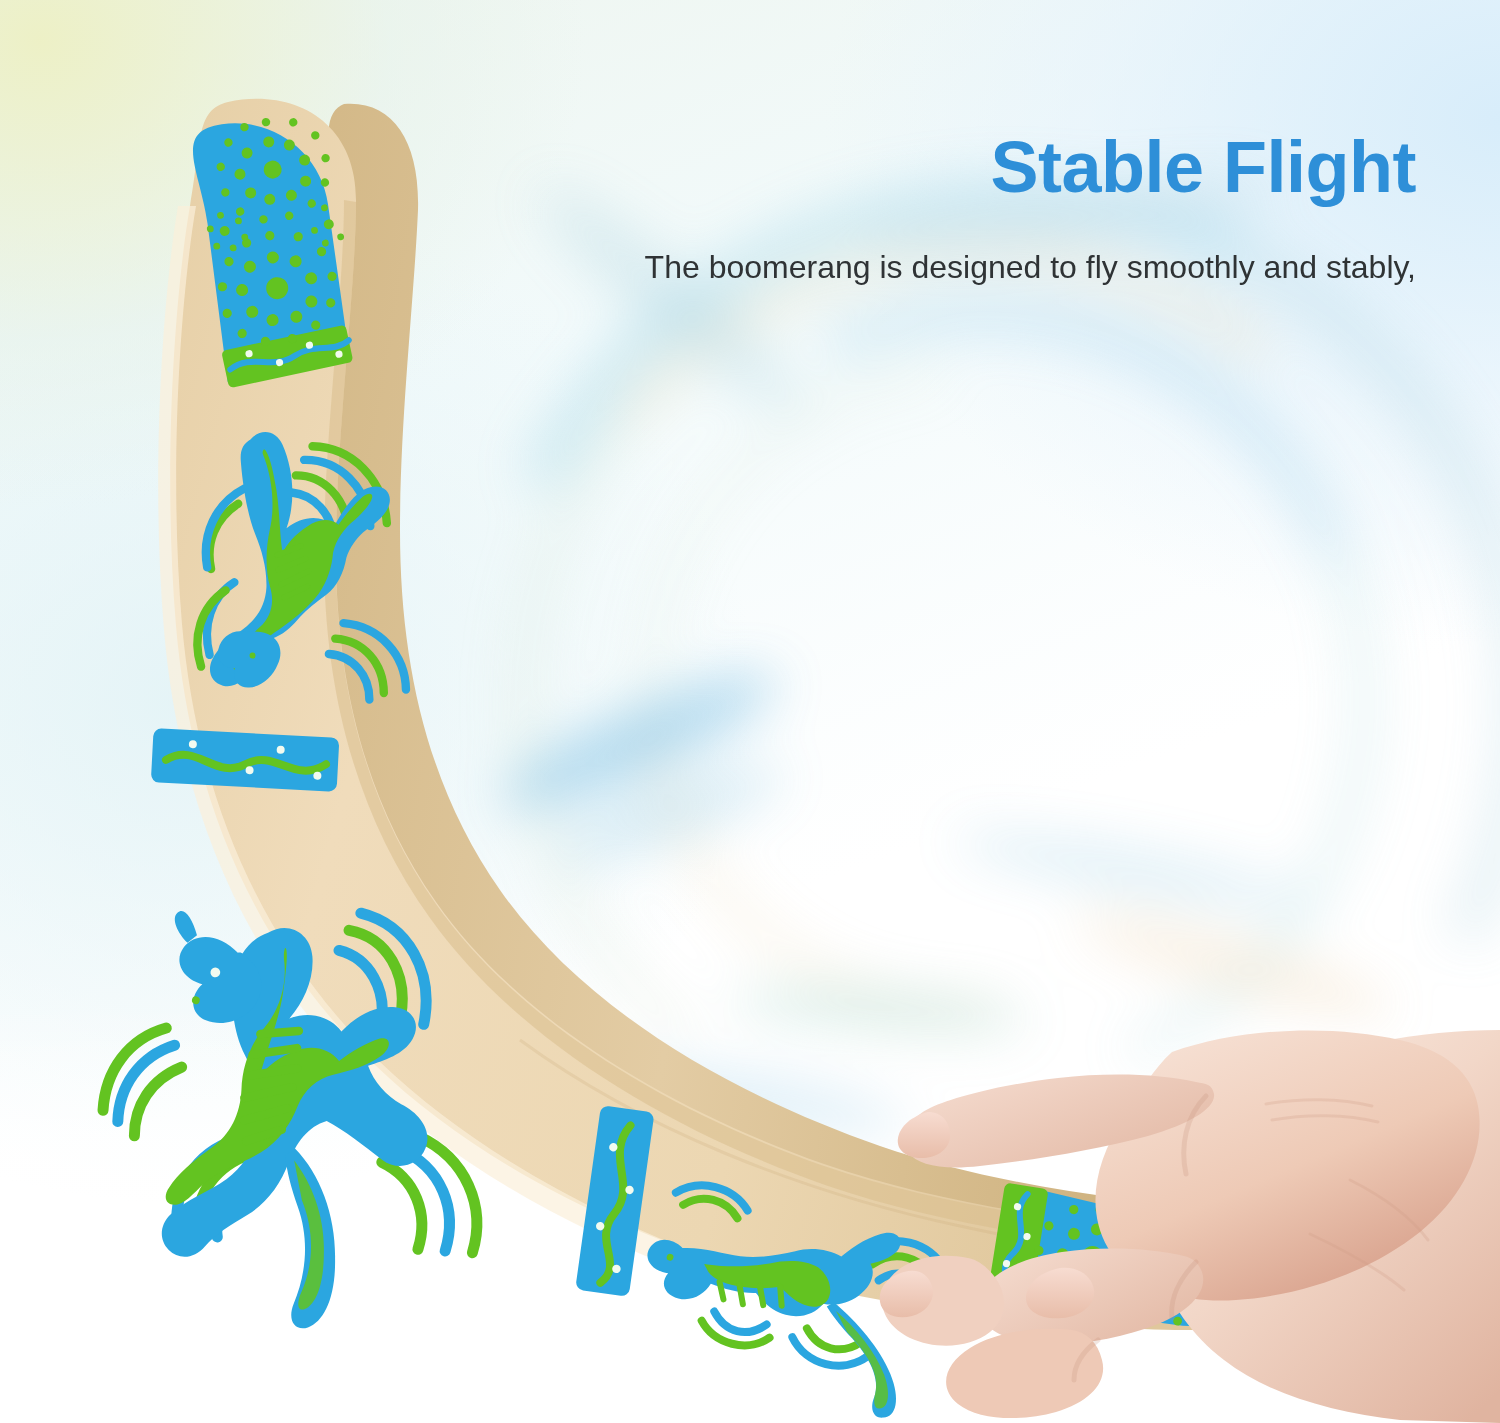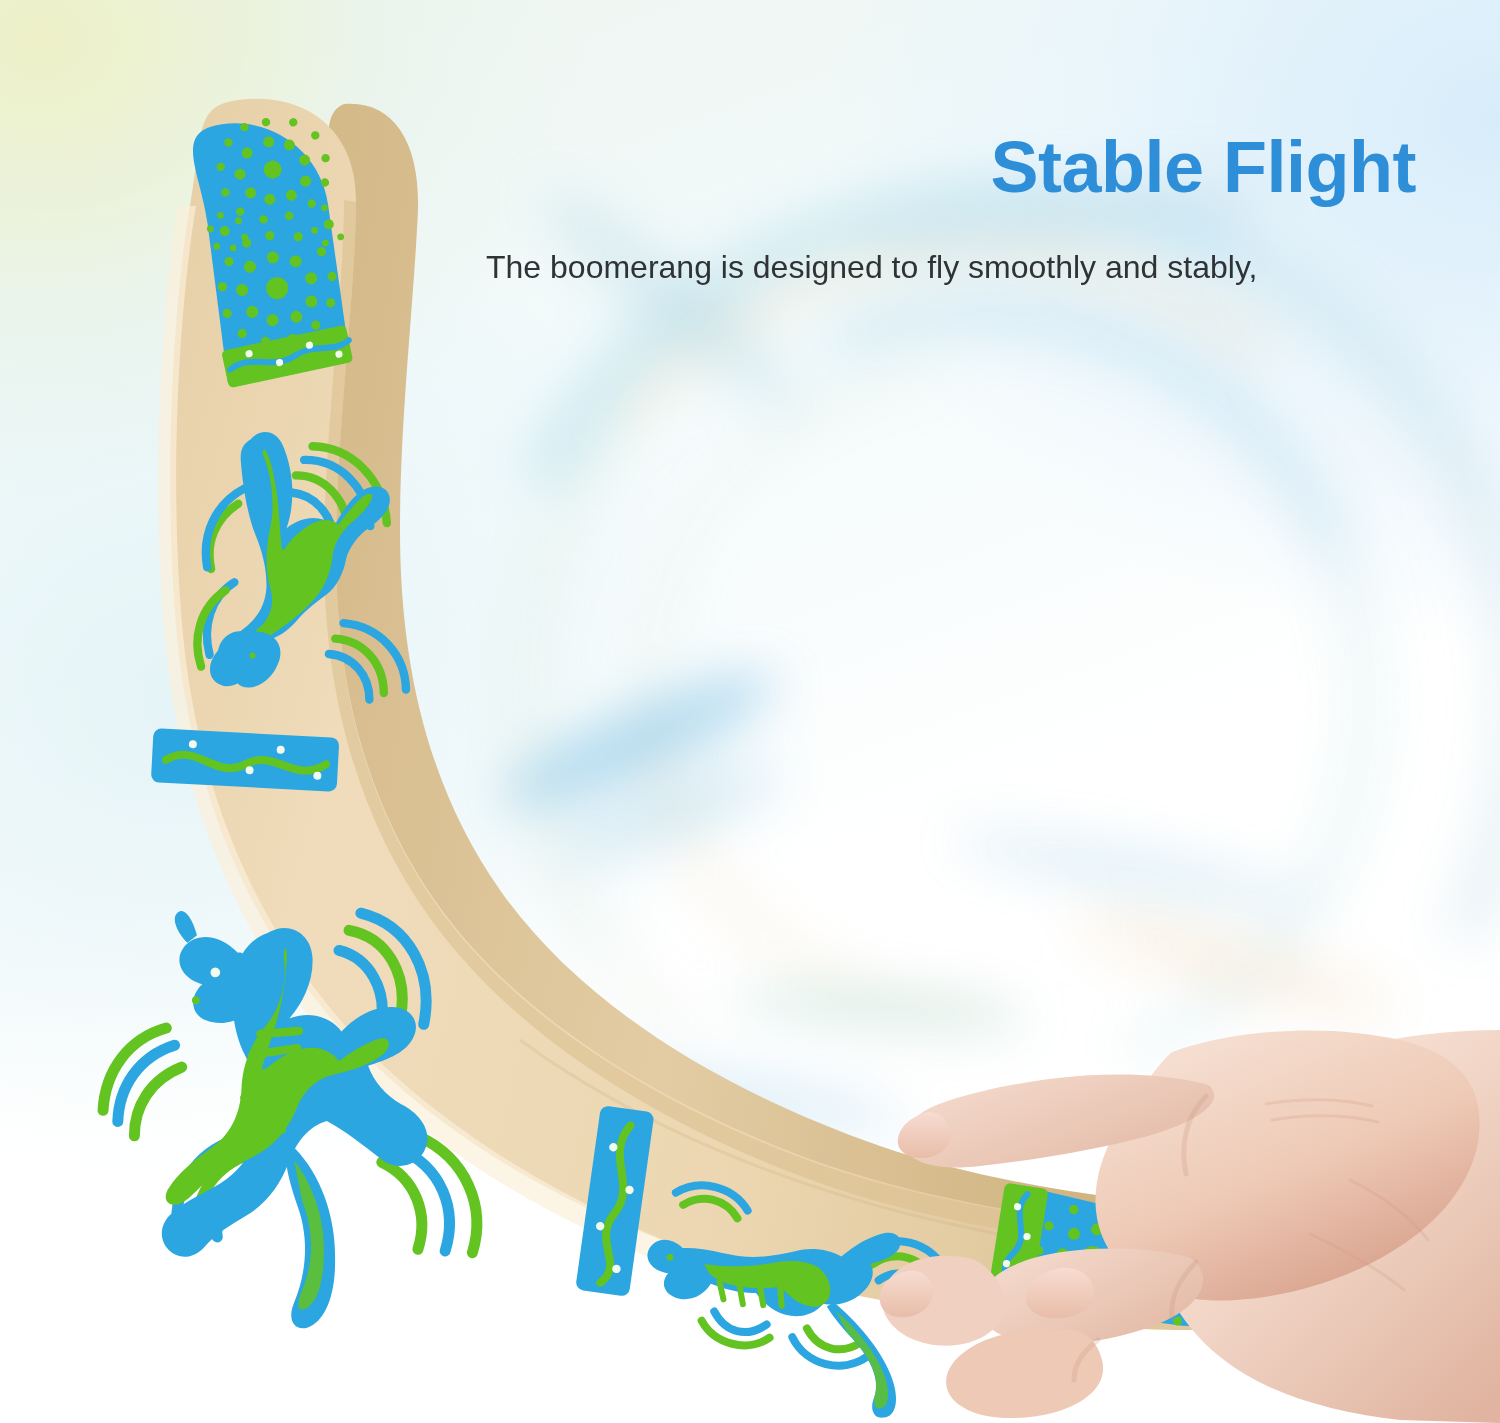--- a/index.html
+++ b/index.html
@@ -104,21 +104,21 @@
     white-space: nowrap;
   }
   .subline {
     position: absolute;
     right: 84px;
     top: 247px;
     width: 930px;
     font-size: 32px;
     line-height: 1.26;
     color: #2f3335;
-    text-align: left;
+    text-align: right;
   }
   .subline div { white-space: nowrap; }
 
   
   #boomerang-layer {
     position: absolute;
     left: 0; top: 0;
     width: 1500px; height: 1423px;
   }
   #hand-layer {

